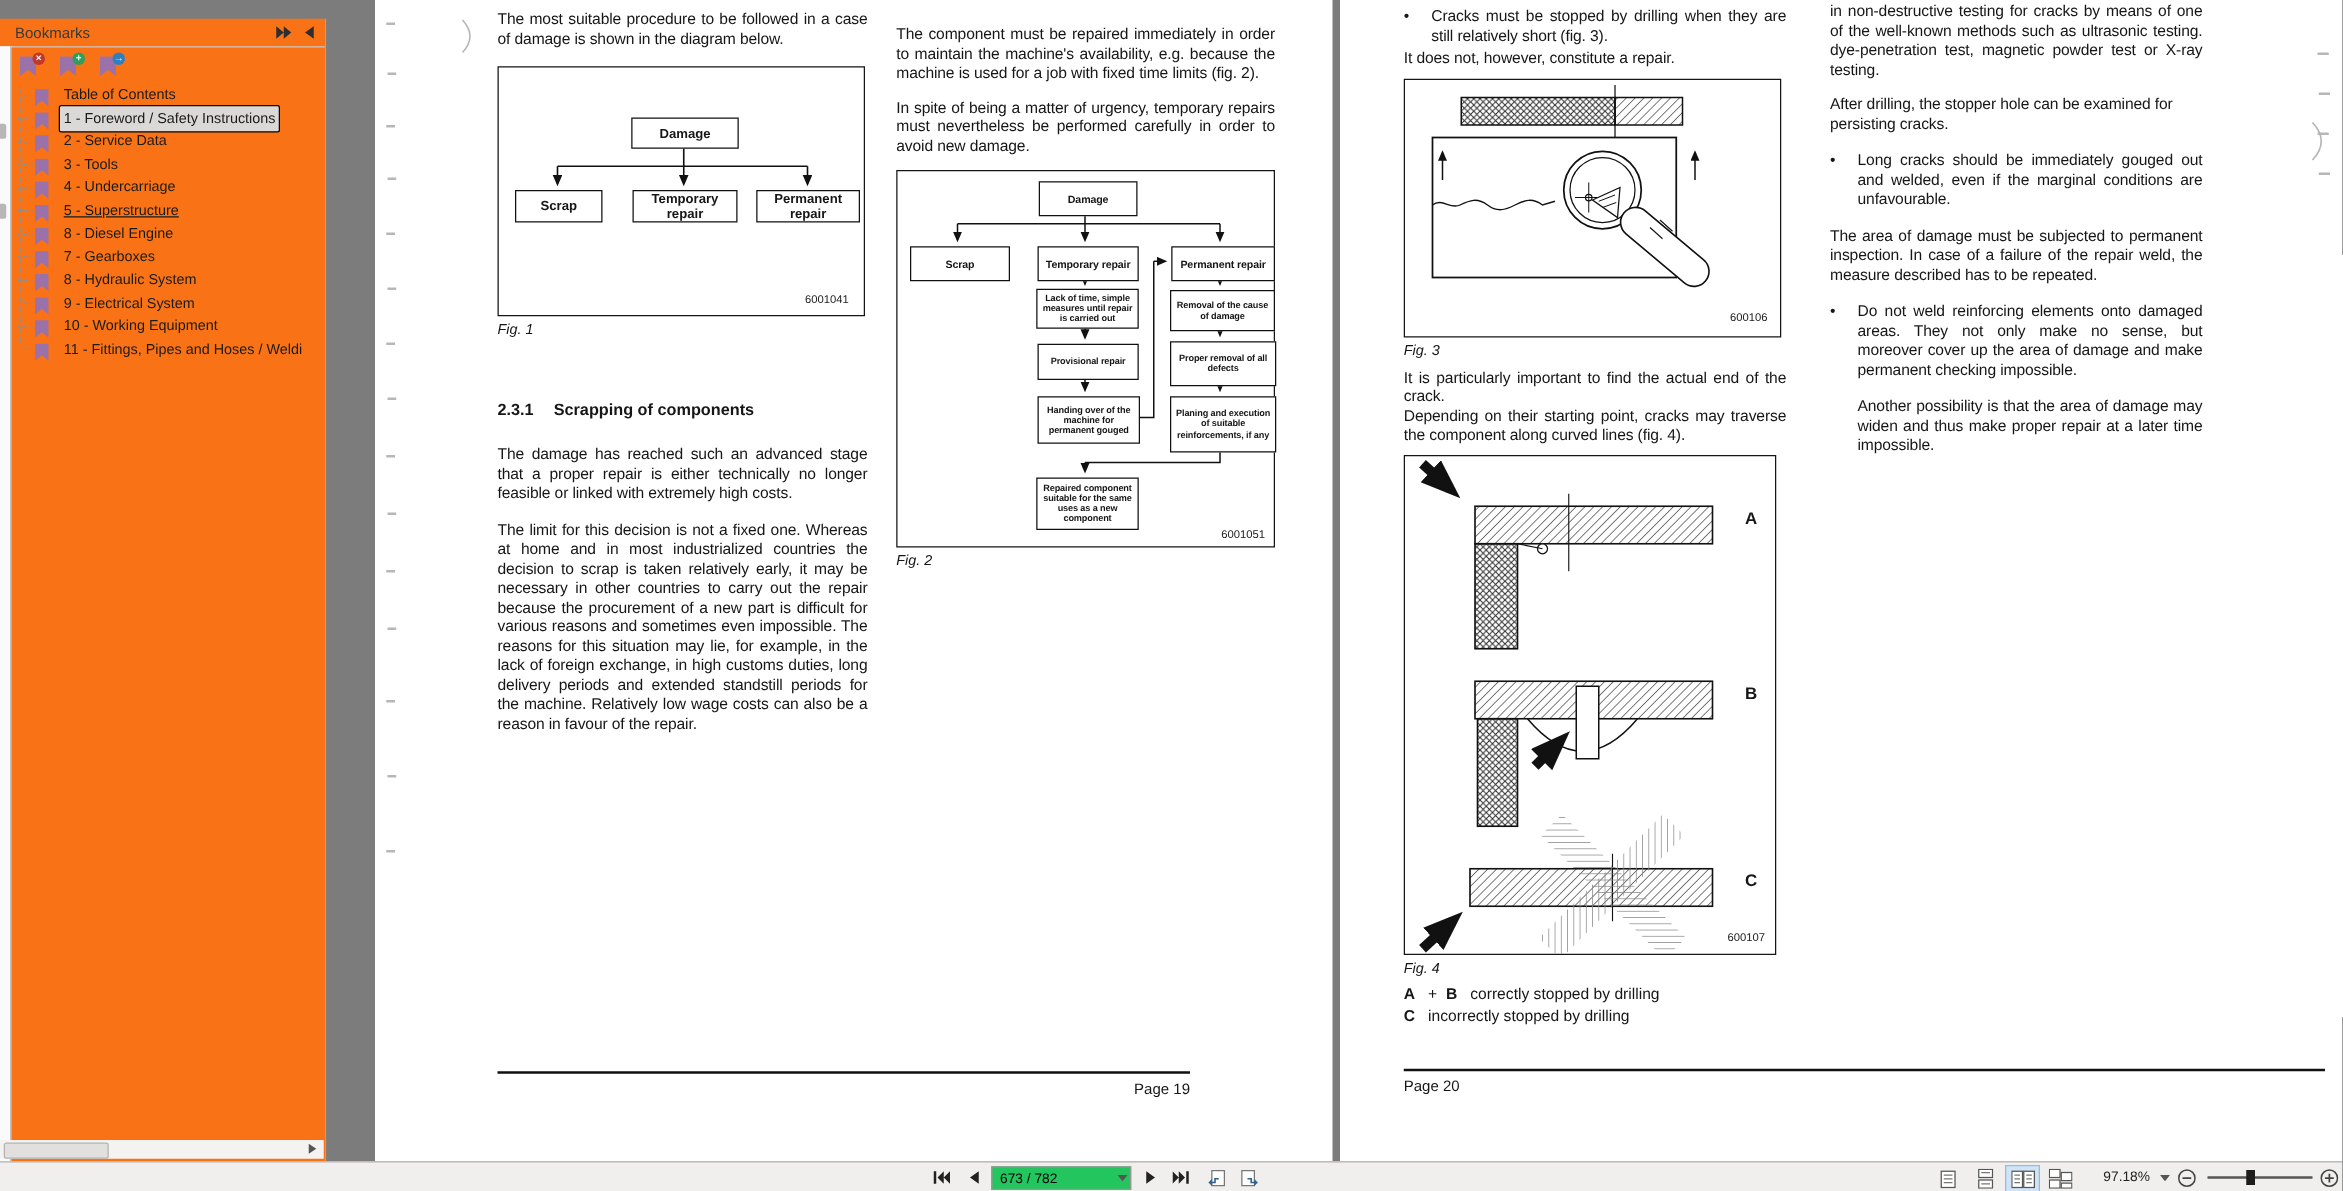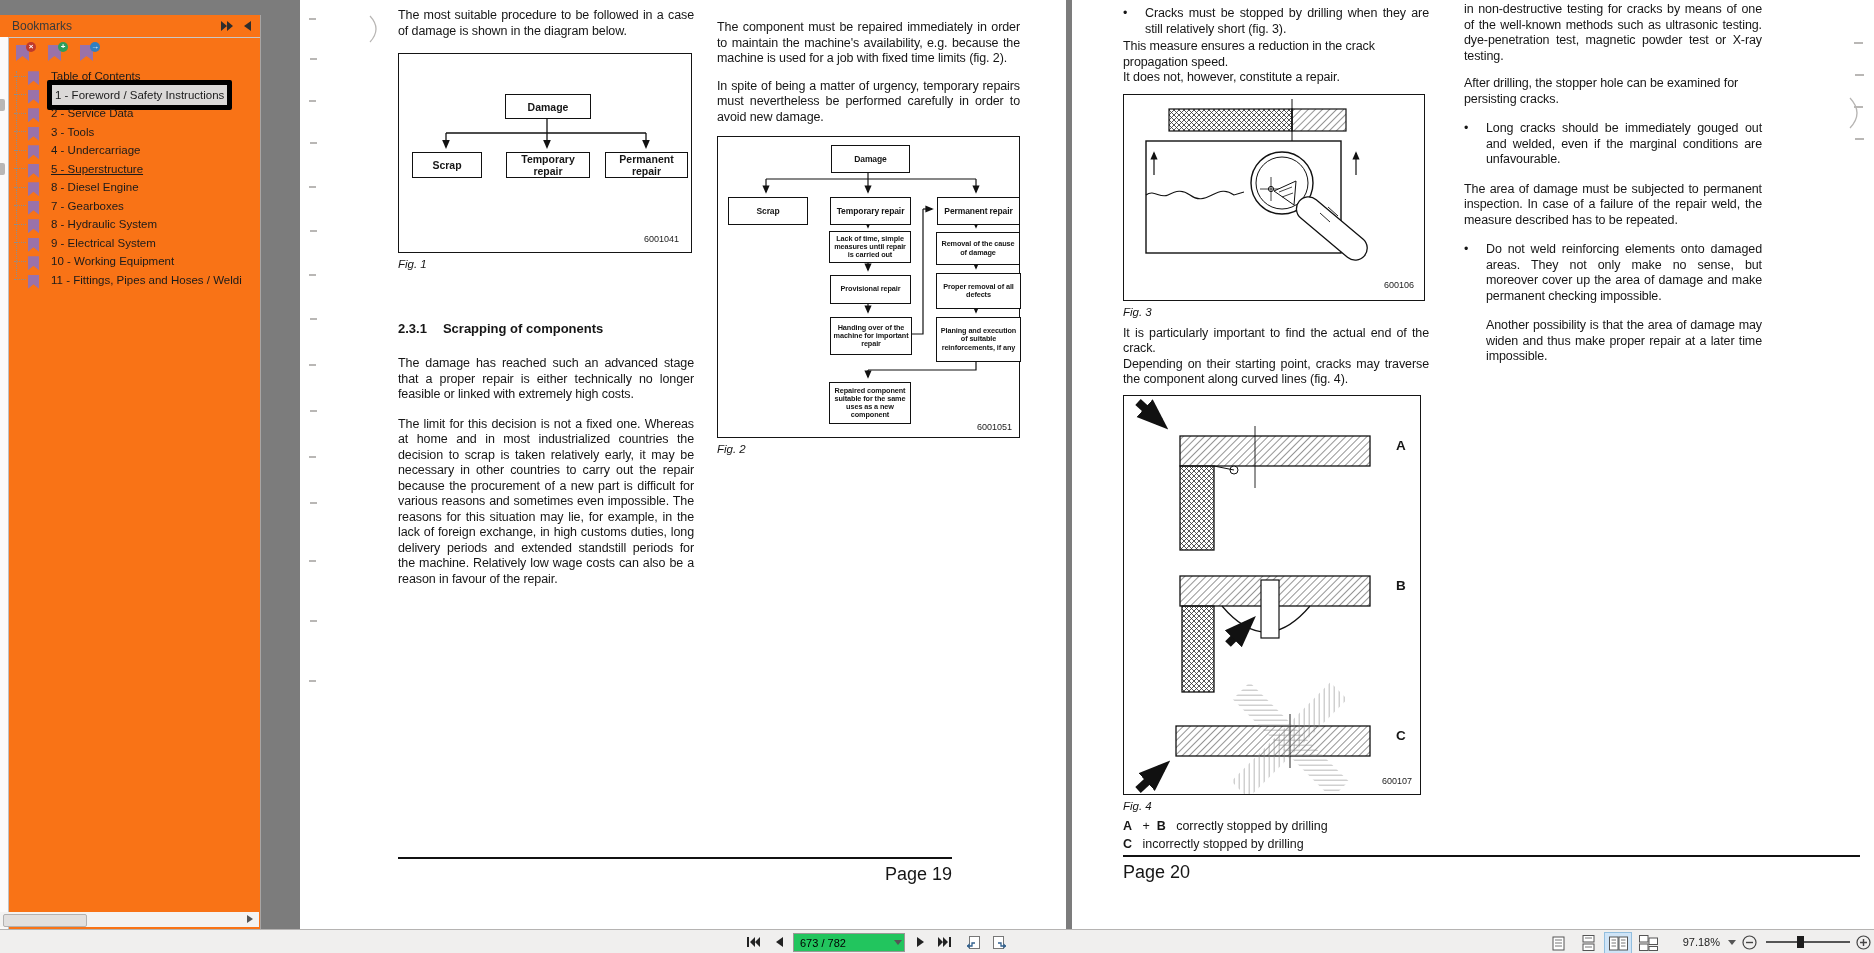--- a/index.html
+++ b/index.html
@@ -20,21 +20,21 @@
   .ribbon{position:absolute;left:4px;top:2px;width:13px;height:16px;background:#9a72a9;
           clip-path:polygon(0 0,100% 0,100% 100%,50% 68%,0 100%);}
   .ribbon.small{width:11px;height:14px;left:0;top:2px;}
   .badge{position:absolute;right:0;top:-1px;width:10px;height:10px;border-radius:50%;
          color:#fff;font-size:8px;line-height:10px;text-align:center;font-weight:bold;}
   #sb-list{left:14px;top:52px;width:246px;}
   .bm-row{position:relative;height:18.5px;display:flex;align-items:center;cursor:pointer;}
   .dots{width:12px;height:0;border-top:1px dotted #8f8d8c;margin-right:2px;flex:none;}
   .bm-ico{flex:none;position:relative;width:11px;height:14px;margin-right:8px;}
   .bm-label{font-size:11.5px;color:#1b1b1b;white-space:nowrap;overflow:hidden;padding:1px 4px;}
-  .bm-row.selected .bm-label{background:#dbd9d8;border:5px solid #000000;border-radius:2px;padding:4px 3px;}
+  .bm-row.selected .bm-label{background:#dbd9d8;border:1px solid #000000;border-radius:2px;padding:4px 3px;}
   .bm-row.underline .bm-label{text-decoration:underline;}
   #sb-vline{left:16px;top:56px;width:0;height:206px;border-left:1px dotted #8f8d8c;}
   #sb-hscroll{left:0;top:897px;width:259px;height:15px;background:#f4f3f2;}
   #sb-thumb{left:3px;top:2px;width:82px;height:11px;background:#e2e0df;border:1px solid #b4b2b1;border-radius:2px;cursor:pointer;}
   #sb-scroll-arrow{right:6px;top:3px;width:0;height:0;border-left:6px solid #555;border-top:4px solid transparent;border-bottom:4px solid transparent;cursor:pointer;}
 
   
   #docarea{left:261px;top:0;width:1613px;height:929px;background:#7c7c7c;overflow:hidden;}
   .page{position:absolute;top:0;height:929px;background:#fff;color:#161616;}
   #page19{left:39px;width:766px;}
@@ -47,21 +47,21 @@
   .h-num{font-weight:bold;font-size:13px;margin-right:16px;}
   .h-title{font-weight:bold;font-size:13px;}
   .figframe{position:relative;border:1.6px solid #151515;background:#fff;}
   .figcaption{font-style:italic;font-size:11.5px;margin-top:5px;}
   .refnum{position:absolute;font-size:9px;color:#222;}
   .flowbox{position:absolute;border:1.3px solid #111;background:#fff;display:flex;
            align-items:center;justify-content:center;text-align:center;font-weight:bold;}
   .fb-lg{font-size:10.5px;}
   .fb-sm{font-size:7.3px;line-height:8.2px;letter-spacing:-0.1px;padding:1px;}
   .pagefoot-rule{position:absolute;height:2px;background:#111;}
-  .pagefoot-label{position:absolute;font-size:18px;}
+  .pagefoot-label{position:absolute;font-size:12px;}
   .abc{position:absolute;font-weight:bold;font-size:13.5px;}
   .legend{font-size:12.5px;}
   .legend b{font-weight:bold;}
   .tick{position:absolute;width:7px;height:2px;background:#b9b7b5;}
   .tick.r{width:9px;}
 
   
   #toolbar{left:0;top:929px;width:1874px;height:24px;background:#f0efee;border-top:1px solid #b5b3b2;}
   .tb-btn{position:absolute;top:2px;width:22px;height:20px;display:flex;align-items:center;justify-content:center;cursor:pointer;}
   #page-input-wrap{left:793px;top:3px;width:110px;height:17px;background:#22c55e;border:1px solid #9a9896;display:flex;align-items:center;}
@@ -293,21 +293,21 @@
           <line x1="258" y1="168" x2="258" y2="175" stroke="#111" stroke-width="1.2" marker-end="url(#arr)"></line>
           <path d="M258,221 V233 H150" stroke="#111" stroke-width="1.2" fill="none"></path>
           <line x1="150" y1="233" x2="150" y2="240" stroke="#111" stroke-width="1.2" marker-end="url(#arr)"></line>
         </svg>
         <div class="flowbox fb-sm" style="left:113px;top:8px;width:75px;height:24px;font-size:8.5px">Damage</div>
         <div class="flowbox fb-sm" style="left:10px;top:60px;width:76px;height:24px;font-size:8.5px">Scrap</div>
         <div class="flowbox fb-sm" style="left:112px;top:60px;width:77px;height:24px;font-size:8.5px">Temporary repair</div>
         <div class="flowbox fb-sm" style="left:219px;top:60px;width:79px;height:24px;font-size:8.5px">Permanent repair</div>
         <div class="flowbox fb-sm" style="left:111px;top:94px;width:78px;height:28px">Lack of time, simple measures until repair is carried out</div>
         <div class="flowbox fb-sm" style="left:112px;top:138px;width:77px;height:25px">Provisional repair</div>
-        <div class="flowbox fb-sm" style="left:112px;top:180px;width:78px;height:34px">Handing over of the machine for important repair</div>
+        <div class="flowbox fb-sm" style="left:112px;top:180px;width:78px;height:34px">Handing over of the machine for permanent gouged</div>
         <div class="flowbox fb-sm" style="left:218px;top:95px;width:80px;height:29px">Removal of the cause of damage</div>
         <div class="flowbox fb-sm" style="left:218px;top:136px;width:81px;height:32px">Proper removal of all defects</div>
         <div class="flowbox fb-sm" style="left:218px;top:180px;width:81px;height:41px">Planing and execution of suitable reinforcements, if any</div>
         <div class="flowbox fb-sm" style="left:111px;top:245px;width:78px;height:38px">Repaired component suitable for the same uses as a new component</div>
         <div class="refnum" style="right:7px;bottom:5px">6001051</div>
       </div>
       <div class="figcaption">Fig. 2</div>
     </div>
 
     <div class="pagefoot-rule" style="left:98px;top:857px;width:554px"></div>
@@ -322,21 +322,20 @@
     <div class="tick r" style="left:783px;top:138px"></div>
     <svg class="abs" style="left:776px;top:96px" width="16" height="34">
       <path d="M2,2 q14,15 0,30" stroke="#b7b5b3" fill="none" stroke-width="1.3"></path>
     </svg>
 
     <div class="col" style="left:51px;top:6px;width:306px">
       <div class="doc-text bullet-row" style="margin:0 0 2px">
         <span class="b">•</span>
         <span>Cracks must be stopped by drilling when they are still relatively short (fig. 3).</span>
       </div>
-      <p class="doc-text left" style="margin:0">This measure ensures a reduction in the crack propagation speed.</p>
       <p class="doc-text left" style="margin:0">It does not, however, constitute a repair.</p>
 
       <div class="figframe" style="width:300px;height:205px;margin-top:8px">
         <svg class="abs" style="left:0;top:0" width="300" height="205">
           <rect x="45" y="14" width="123" height="22" fill="url(#hx)" stroke="#111" stroke-width="1.2"></rect>
           <rect x="168" y="14" width="54" height="22" fill="url(#hp)" stroke="#111" stroke-width="1.2"></rect>
           <line x1="168" y1="4" x2="168" y2="48" stroke="#111" stroke-width="1"></line>
           <rect x="22" y="46" width="195" height="112" fill="#fff" stroke="#111" stroke-width="1.4"></rect>
           <line x1="30" y1="80" x2="30" y2="58" stroke="#111" stroke-width="1.2" marker-end="url(#arr)"></line>
           <line x1="232" y1="80" x2="232" y2="58" stroke="#111" stroke-width="1.2" marker-end="url(#arr)"></line>

